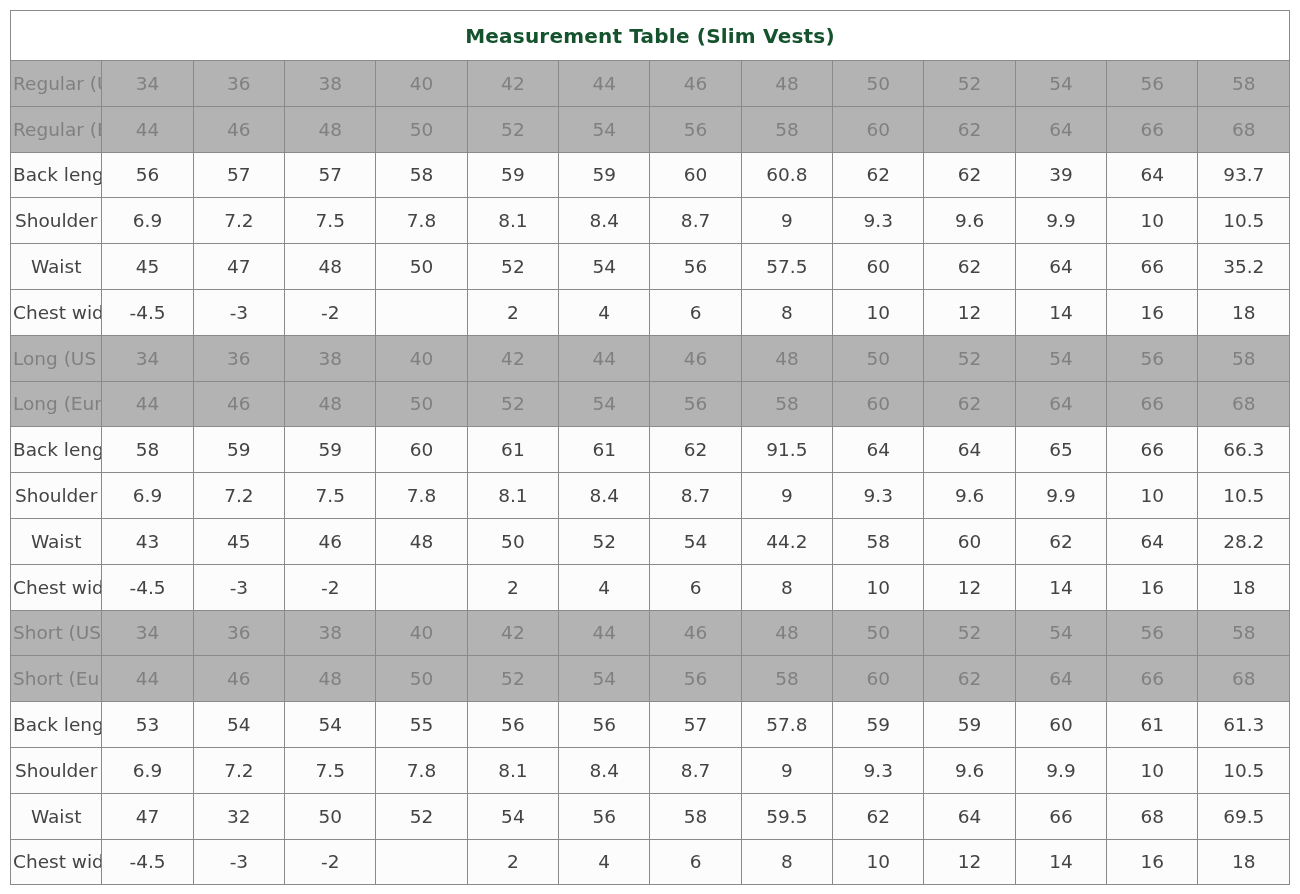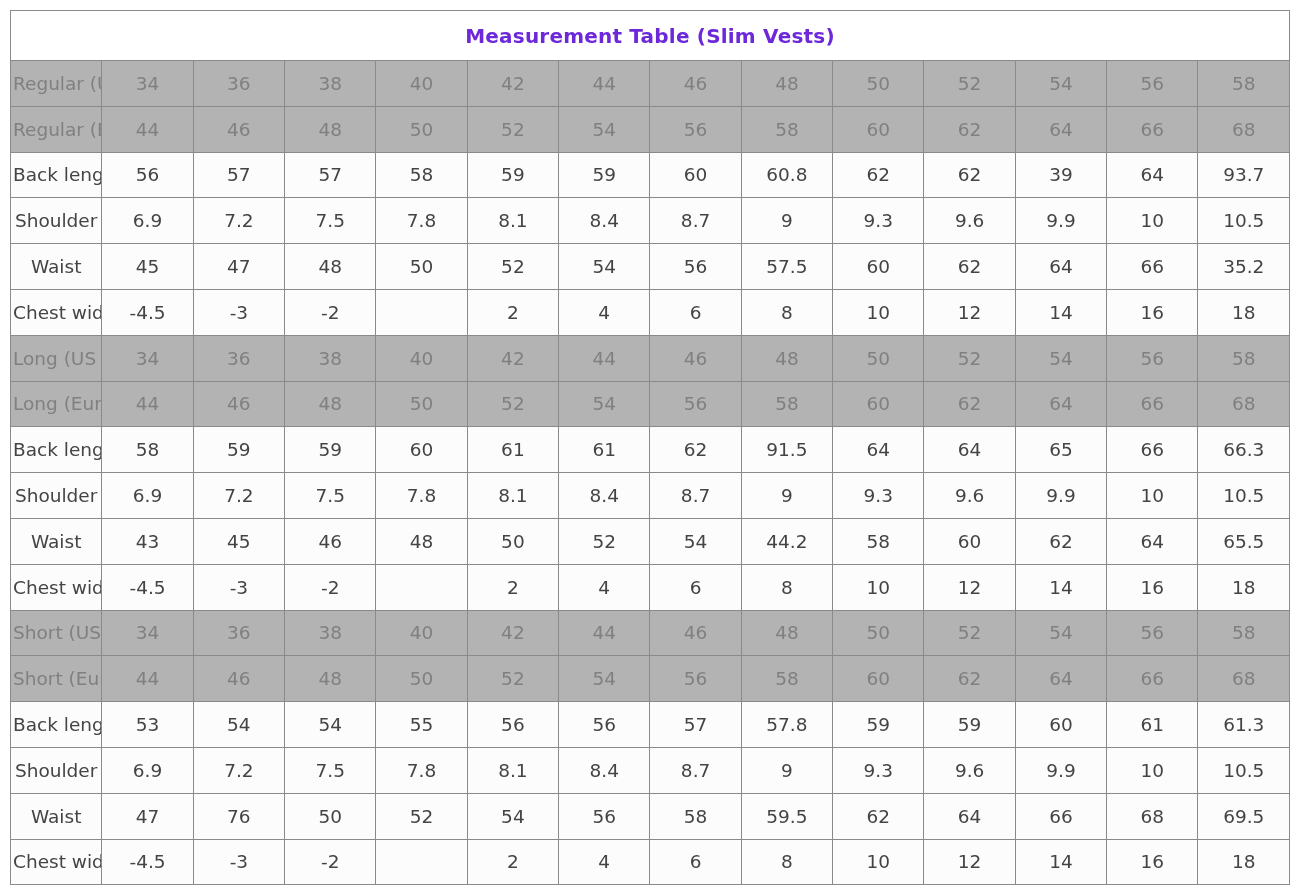--- a/index.html
+++ b/index.html
@@ -36,21 +36,21 @@
     height: 45.8px;
     padding: 0 2px;
     box-sizing: border-box;
     overflow: hidden;
     white-space: nowrap;
   }
   table.mtable tr.title-row td {
     background: #ffffff;
     font-size: 20px;
     font-weight: bold;
-    color: #6d28d9;
+    color: #14532d;
     height: 50px;
     letter-spacing: .2px;
   }
   table.mtable tr.header-row td {
     background: #b3b3b3;
     color: #808080;
   }
   table.mtable tr.data-row td {
     background: #fcfcfc;
   }
@@ -240,21 +240,21 @@
           <td class="val">46</td>
           <td class="val">48</td>
           <td class="val">50</td>
           <td class="val">52</td>
           <td class="val">54</td>
           <td class="val">44.2</td>
           <td class="val">58</td>
           <td class="val">60</td>
           <td class="val">62</td>
           <td class="val">64</td>
-          <td class="val val-wide">65.5</td>
+          <td class="val val-wide">28.2</td>
         </tr>
         <tr class="data-row">
           <td class="label-cell">Chest width</td>
           <td class="val">-4.5</td>
           <td class="val">-3</td>
           <td class="val">-2</td>
           <td class="val"></td>
           <td class="val">2</td>
           <td class="val">4</td>
           <td class="val">6</td>
@@ -325,21 +325,21 @@
           <td class="val">9</td>
           <td class="val">9.3</td>
           <td class="val">9.6</td>
           <td class="val">9.9</td>
           <td class="val">10</td>
           <td class="val val-wide">10.5</td>
         </tr>
         <tr class="data-row">
           <td class="label-cell">Waist</td>
           <td class="val">47</td>
-          <td class="val">76</td>
+          <td class="val">32</td>
           <td class="val">50</td>
           <td class="val">52</td>
           <td class="val">54</td>
           <td class="val">56</td>
           <td class="val">58</td>
           <td class="val">59.5</td>
           <td class="val">62</td>
           <td class="val">64</td>
           <td class="val">66</td>
           <td class="val">68</td>

